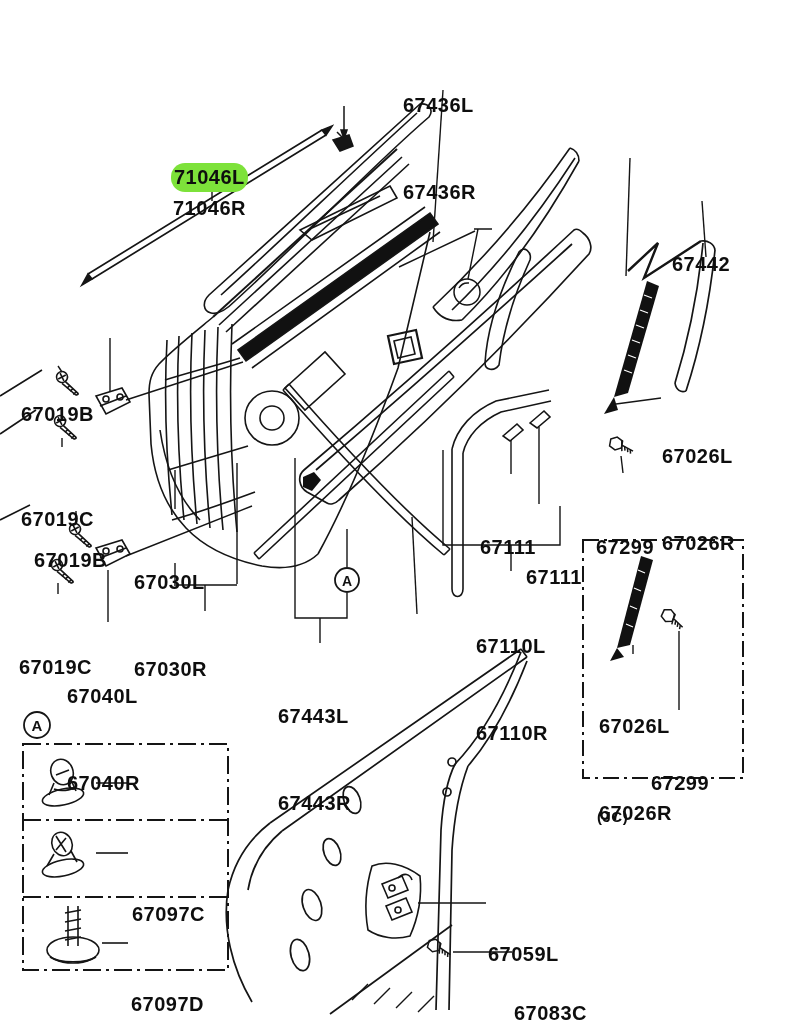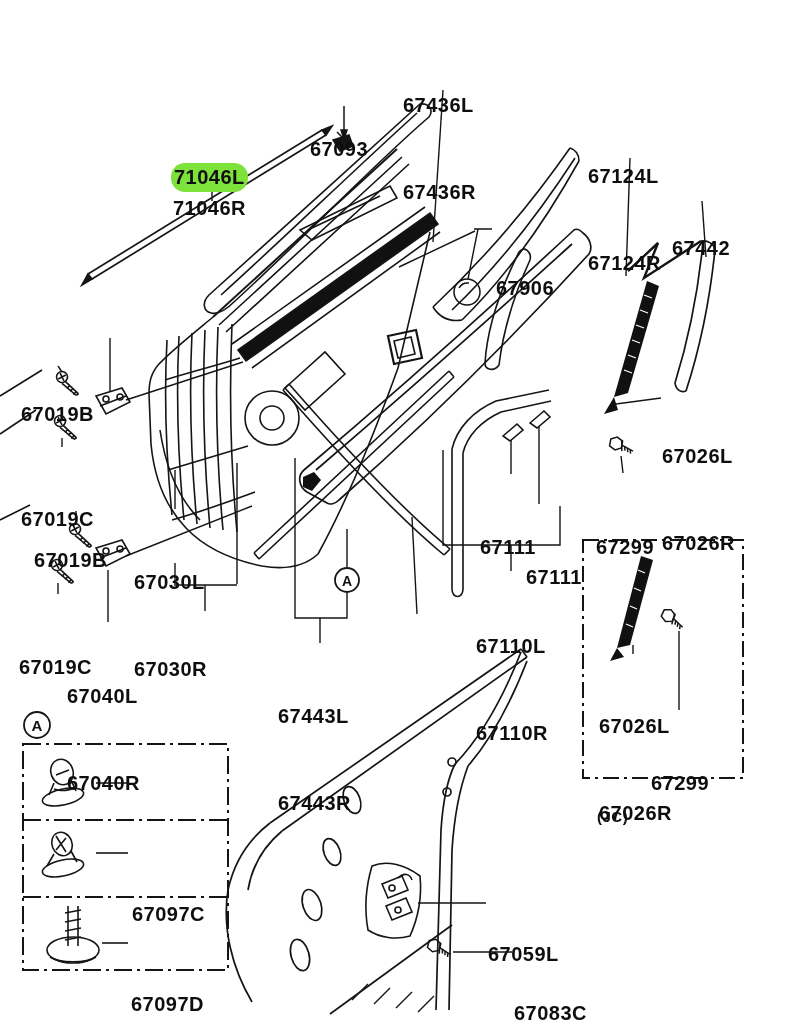--- a/index.html
+++ b/index.html
@@ -233,38 +233,28 @@
   <g>
     <use href="#bolt" transform="translate(434,946) rotate(15)"></use>
     <path d="M 453,952 L 512,952" stroke="#151515" stroke-width="1.4" fill="none"></path>
   </g>
 </svg>
 
   <div class="lbl" style="left:403px;top:33px">
     <span>67436L</span>
     <span>67436R</span>
   </div>
-  <div class="lbl" style="left:310px;top:77px">
-    <span>67093</span>
-  </div>
   <div class="lbl" style="left:171px;top:105px">
     <span class="hl">71046L</span>
   </div>
   <div class="lbl" style="left:173px;top:136px">
     <span>71046R</span>
   </div>
-  <div class="lbl" style="left:588px;top:104px">
-    <span>67124L</span>
-    <span>67124R</span>
-  </div>
-  <div class="lbl" style="left:672px;top:176px">
+  <div class="lbl" style="left:672px;top:192px">
     <span>67442</span>
-  </div>
-  <div class="lbl" style="left:496px;top:216px">
-    <span>67906</span>
   </div>
   <div class="lbl" style="left:21px;top:342px">
     <span>67019B</span>
   </div>
   <div class="lbl" style="left:21px;top:447px">
     <span>67019C</span>
   </div>
   <div class="lbl" style="left:34px;top:488px">
     <span>67019B</span>
   </div>

